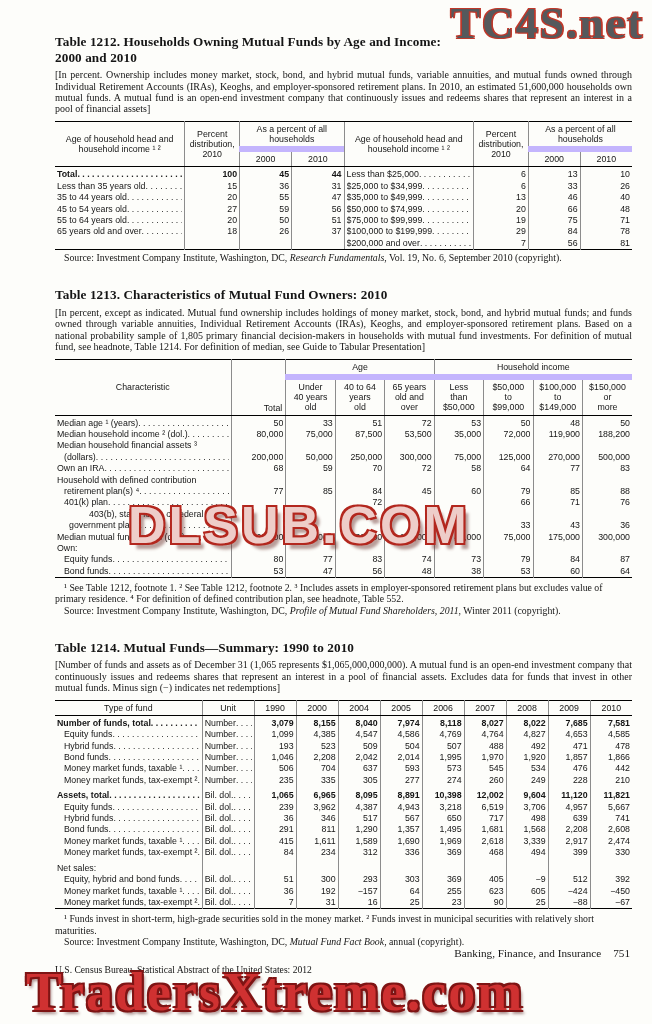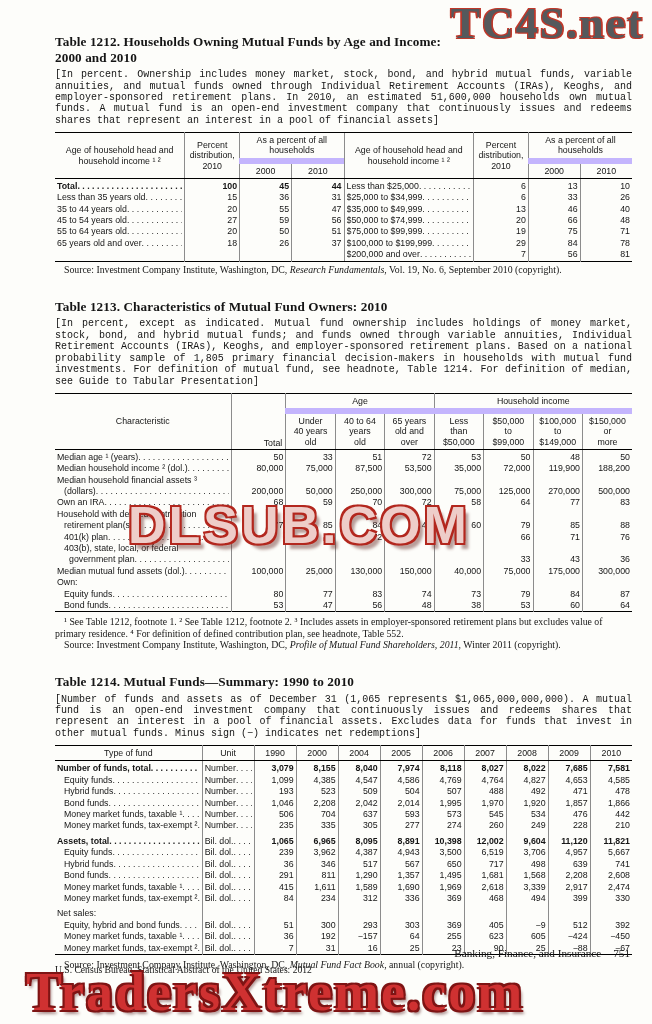--- a/index.html
+++ b/index.html
@@ -9,21 +9,21 @@
     background: #fdfdfa;
     color: #151515;
     position: relative;
     overflow: hidden;
     font-family: "Liberation Serif", serif;
   }
   .page { position: absolute; left: 55px; top: 34px; width: 577px; }
 
   .t-title { font-weight: bold; font-size: 13.2px; line-height: 15.6px; margin: 0 0 4px 0; letter-spacing: .1px; }
   .mt { margin-top: 13px; }
-  .headnote { font-size: 10px; line-height: 11.4px; text-align: justify; margin: 0 0 6px 0; font-family: Liberation Mono, monospace; }
+  .headnote { font-size: 10px; line-height: 11.4px; text-align: justify; margin: 0 0 6px 0; }
 
   .stattable {
     width: 100%; border-collapse: collapse; table-layout: fixed;
     font-family: "Liberation Sans", sans-serif;
     font-size: 8.8px; line-height: 11.4px;
     border-top: 1.5px solid #000; border-bottom: 1px solid #000;
   }
   .stattable td { padding: 0 2px; vertical-align: bottom; }
   .stattable .v { text-align: right; white-space: nowrap; }
   .vr { border-left: 1px solid #8c8c8c; }
@@ -32,21 +32,21 @@
   th.gu { border-bottom: 6px solid #c4b5fd; }
   th.total-h { vertical-align: bottom; text-align: right; padding-right: 3px; padding-bottom: 1px; }
   tbody tr:first-child td { padding-top: 2px; }
   tr.sect td { padding-top: 4px; }
 
   .stub .lblline { display: flex; align-items: baseline; overflow: hidden; min-height: 11.4px; }
   .stub .pre { white-space: nowrap; }
   .lt { white-space: nowrap; }
   .dots { flex: 1 1 auto; overflow: hidden; white-space: nowrap; color: #222; }
   .dots::after { content: ". . . . . . . . . . . . . . . . . . . . . . . . . . . . . . . . . . . . . . . . . . . . . . ."; }
-  .ind { padding-left: 7px; }
+  .ind { padding-left: 7px; text-align: center; }
   .ind2 { padding-left: 12px; }
   .b { font-weight: bold; }
   .unit { text-align: left; }
   .unit .lblline { display: flex; align-items: baseline; overflow: hidden; }
 
   .twopanel { display: flex; }
   .twopanel > table { width: 50%; }
   .twopanel > table.rightpanel { border-left: 1px solid #8c8c8c; }
 
   .fnblock { margin: 2px 0 0 0; }
@@ -743,21 +743,21 @@
           <td class="unit vr">
             <div class="lblline">
               <span class="lt">Bil. dol.</span>
               <span class="dots"></span>
             </div>
           </td>
           <td class="v vr">239</td>
           <td class="v vr">3,962</td>
           <td class="v vr">4,387</td>
           <td class="v vr">4,943</td>
-          <td class="v vr">3,500</td>
+          <td class="v vr">3,218</td>
           <td class="v vr">6,519</td>
           <td class="v vr">3,706</td>
           <td class="v vr">4,957</td>
           <td class="v vr">5,667</td>
         </tr>
         <tr>
           <td class="stub">
             <div class="lblline ind">
               <span class="lt">Hybrid funds</span>
               <span class="dots"></span>
@@ -931,20 +931,21 @@
           <td class="v vr">23</td>
           <td class="v vr">90</td>
           <td class="v vr">25</td>
           <td class="v vr">−88</td>
           <td class="v vr">−67</td>
         </tr>
       </tbody>
   </table>
 
   <div class="fnblock">
+    <p class="fn">¹ Funds invest in short-term, high-grade securities sold in the money market. ² Funds invest in municipal securities with relatively short maturities.</p>
     <p class="src"><span>Source: Investment Company Institute, Washington, DC, </span><span class="it">Mutual Fund Fact Book</span><span>, annual (copyright).</span></p>
   </div>
 
 </div>
 
 <div class="footer-right">
   <span>Banking, Finance, and Insurance</span><span class="pg">751</span>
 </div>
 <div class="footer-left">U.S. Census Bureau, Statistical Abstract of the United States: 2012</div>
 

